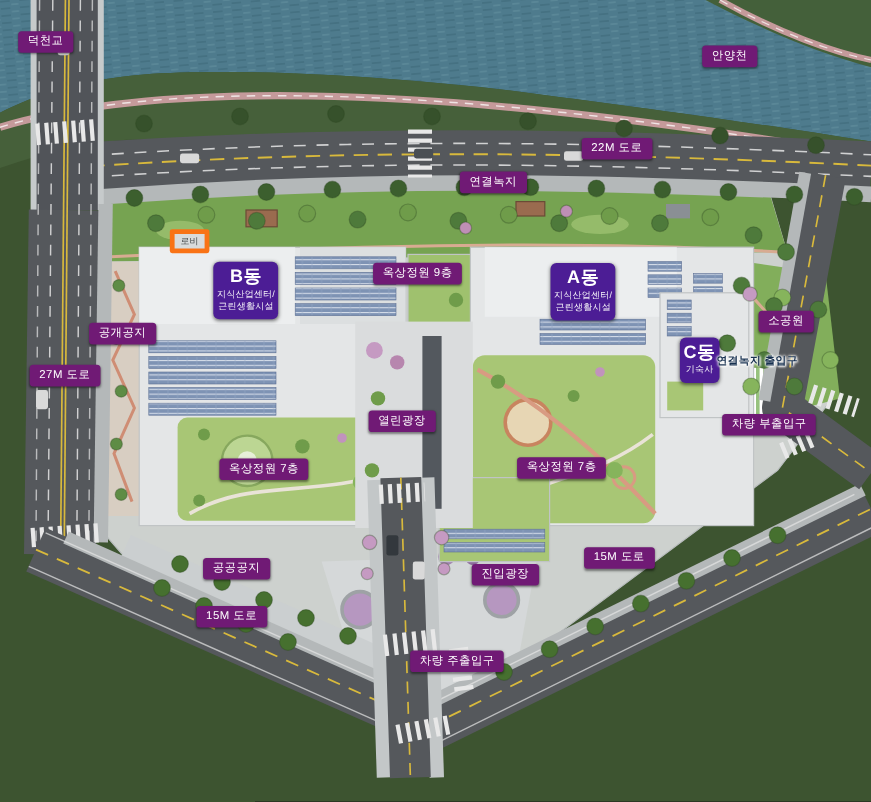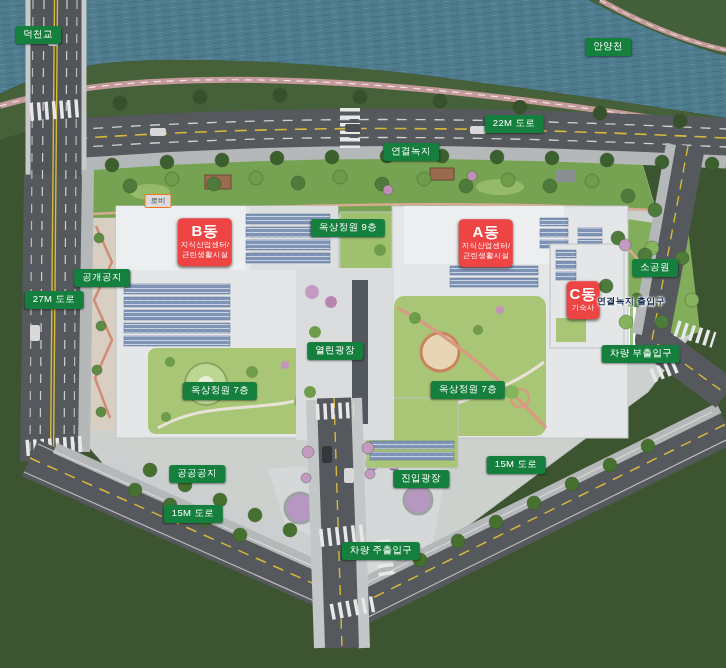--- a/index.html
+++ b/index.html
@@ -1,29 +1,29 @@
 <!DOCTYPE html>
 <html><head>
 <meta charset="utf-8">
 <style>
   html,body{margin:0;padding:0;background:#20261d;}
   #stage{position:relative;width:726px;height:668px;overflow:hidden;
          font-family:"Liberation Sans","DejaVu Sans",sans-serif;}
   #stage svg{position:absolute;left:0;top:0;}
   .lbl{position:absolute;transform:translate(-50%,-50%);white-space:nowrap;z-index:5;}
-  .pill{background:#15803d;color:#fff;font-size:9.5px;letter-spacing:.4px;
+  .pill{background:#701a75;color:#fff;font-size:9.5px;letter-spacing:.4px;
         padding:2px 8px 3px;border-radius:3px;box-shadow:0 1px 2px rgba(0,0,0,.45);}
-  .bpill{background:#ef4444;color:#fff;text-align:center;border-radius:5px;
+  .bpill{background:#4c1d95;color:#fff;text-align:center;border-radius:5px;
          padding:5px 3px 6px;box-shadow:0 1px 3px rgba(0,0,0,.5);}
   .bname{font-size:15px;font-weight:bold;letter-spacing:.5px;line-height:1.1;}
   .bdesc{font-size:7.5px;opacity:.95;line-height:1.35;letter-spacing:.2px;}
   .plain{color:#17304f;font-size:9px;font-weight:bold;letter-spacing:.3px;
          text-shadow:0 0 2px #fff,0 0 2px #fff,0 0 3px #fff,1px 1px 2px #fff;}
   .tiny{background:#d9dbdc;color:#3c4043;font-size:7.5px;padding:1px 5px;
-        border-radius:2px;border:1px solid #f97316;}
+        border-radius:2px;border:4px solid #f97316;}
 </style>
 </head>
 <body>
 
 <div id="stage">
 
 <svg width="726" height="668" viewBox="0 0 726 668">
   <defs>
     <pattern id="pWave" width="16" height="6" patternUnits="userSpaceOnUse" patternTransform="rotate(-5)">
       <line x1="0" y1="1.5" x2="8" y2="1.5" stroke="#36606f" stroke-width="1"></line>
@@ -326,21 +326,21 @@
   </div>
 
   <div class="lbl pill" style="left:655px;top:268px;">소공원</div>
 
   <div class="lbl bpill" style="left:572px;top:300px;margin-left:11px;">
     <div class="bname">C동</div>
     <div class="bdesc">기숙사</div>
   </div>
 
   <div class="lbl pill" style="left:102px;top:278px;">공개공지</div>
-  <div class="lbl pill" style="left:54px;top:300px;text-align:right;">27M 도로</div>
+  <div class="lbl pill" style="left:54px;top:313px;text-align:right;">27M 도로</div>
   <div class="lbl plain" style="left:631px;top:301px;">연결녹지 출입구</div>
   <div class="lbl pill" style="left:335px;top:351px;text-align:center;">열린광장</div>
   <div class="lbl pill" style="left:641px;top:354px;">차량 부출입구</div>
   <div class="lbl pill" style="left:220px;top:391px;">옥상정원 7층</div>
   <div class="lbl pill" style="left:468px;top:390px;">옥상정원 7층</div>
   <div class="lbl pill" style="left:197px;top:474px;">공공공지</div>
   <div class="lbl pill" style="left:516px;top:465px;">15M 도로</div>
   <div class="lbl pill" style="left:406px;top:479px;margin-left:15px;">진입광장</div>
   <div class="lbl pill" style="left:193px;top:514px;">15M 도로</div>
   <div class="lbl pill" style="left:345px;top:551px;margin-left:36px;">차량 주출입구</div>

